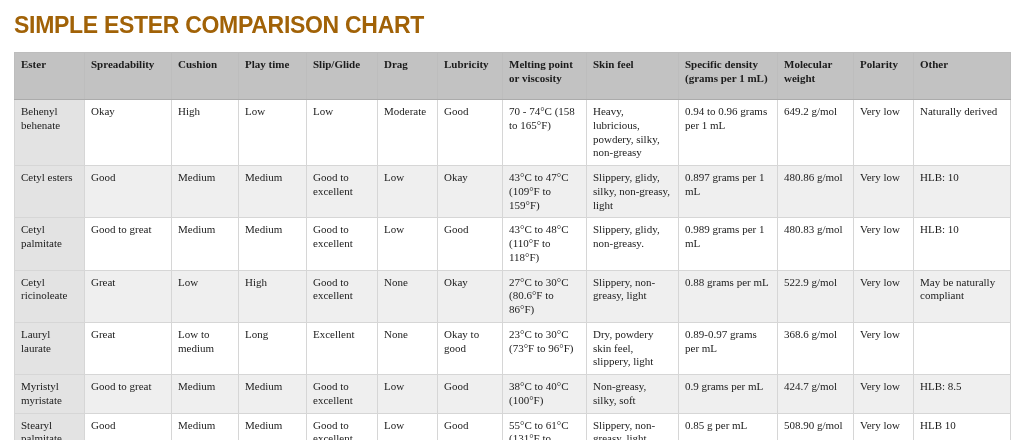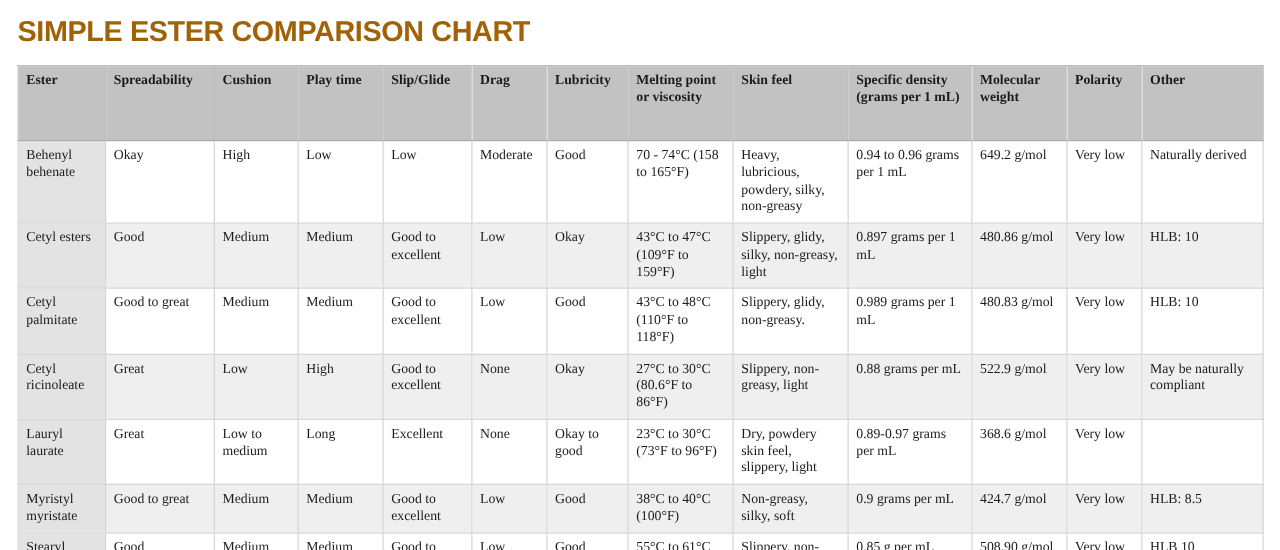--- a/index.html
+++ b/index.html
@@ -71,21 +71,21 @@
       <col style="width: 60px;">
       <col style="width: 65px;">
       <col style="width: 84px;">
       <col style="width: 92px;">
       <col style="width: 99px;">
       <col style="width: 76px;">
       <col style="width: 60px;">
       <col style="width: 97px;">
     </colgroup>
   <thead>
-      <tr style="height: 60px;">
+      <tr style="height: 47px;">
         <th>Ester</th>
         <th>Spreadability</th>
         <th>Cushion</th>
         <th>Play time</th>
         <th>Slip/Glide</th>
         <th>Drag</th>
         <th>Lubricity</th>
         <th>Melting point or viscosity</th>
         <th>Skin feel</th>
         <th>Specific density (grams per 1 mL)</th>

